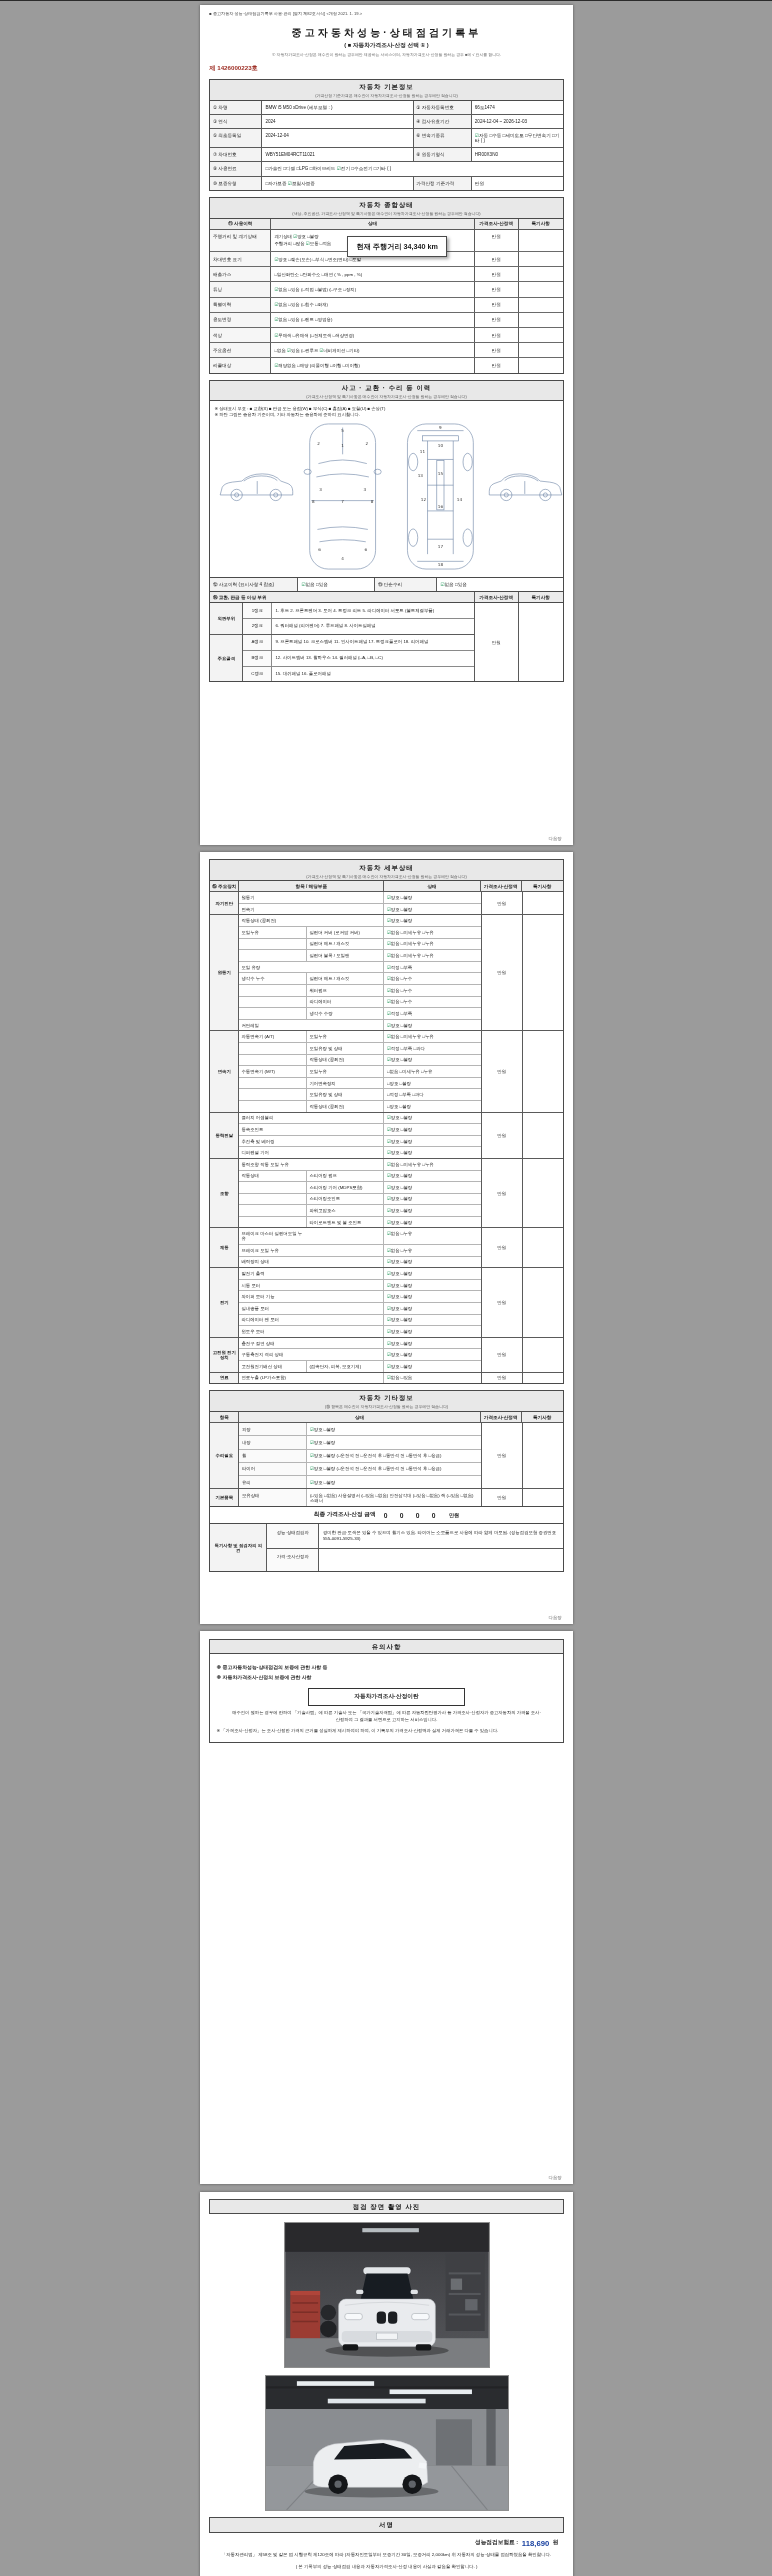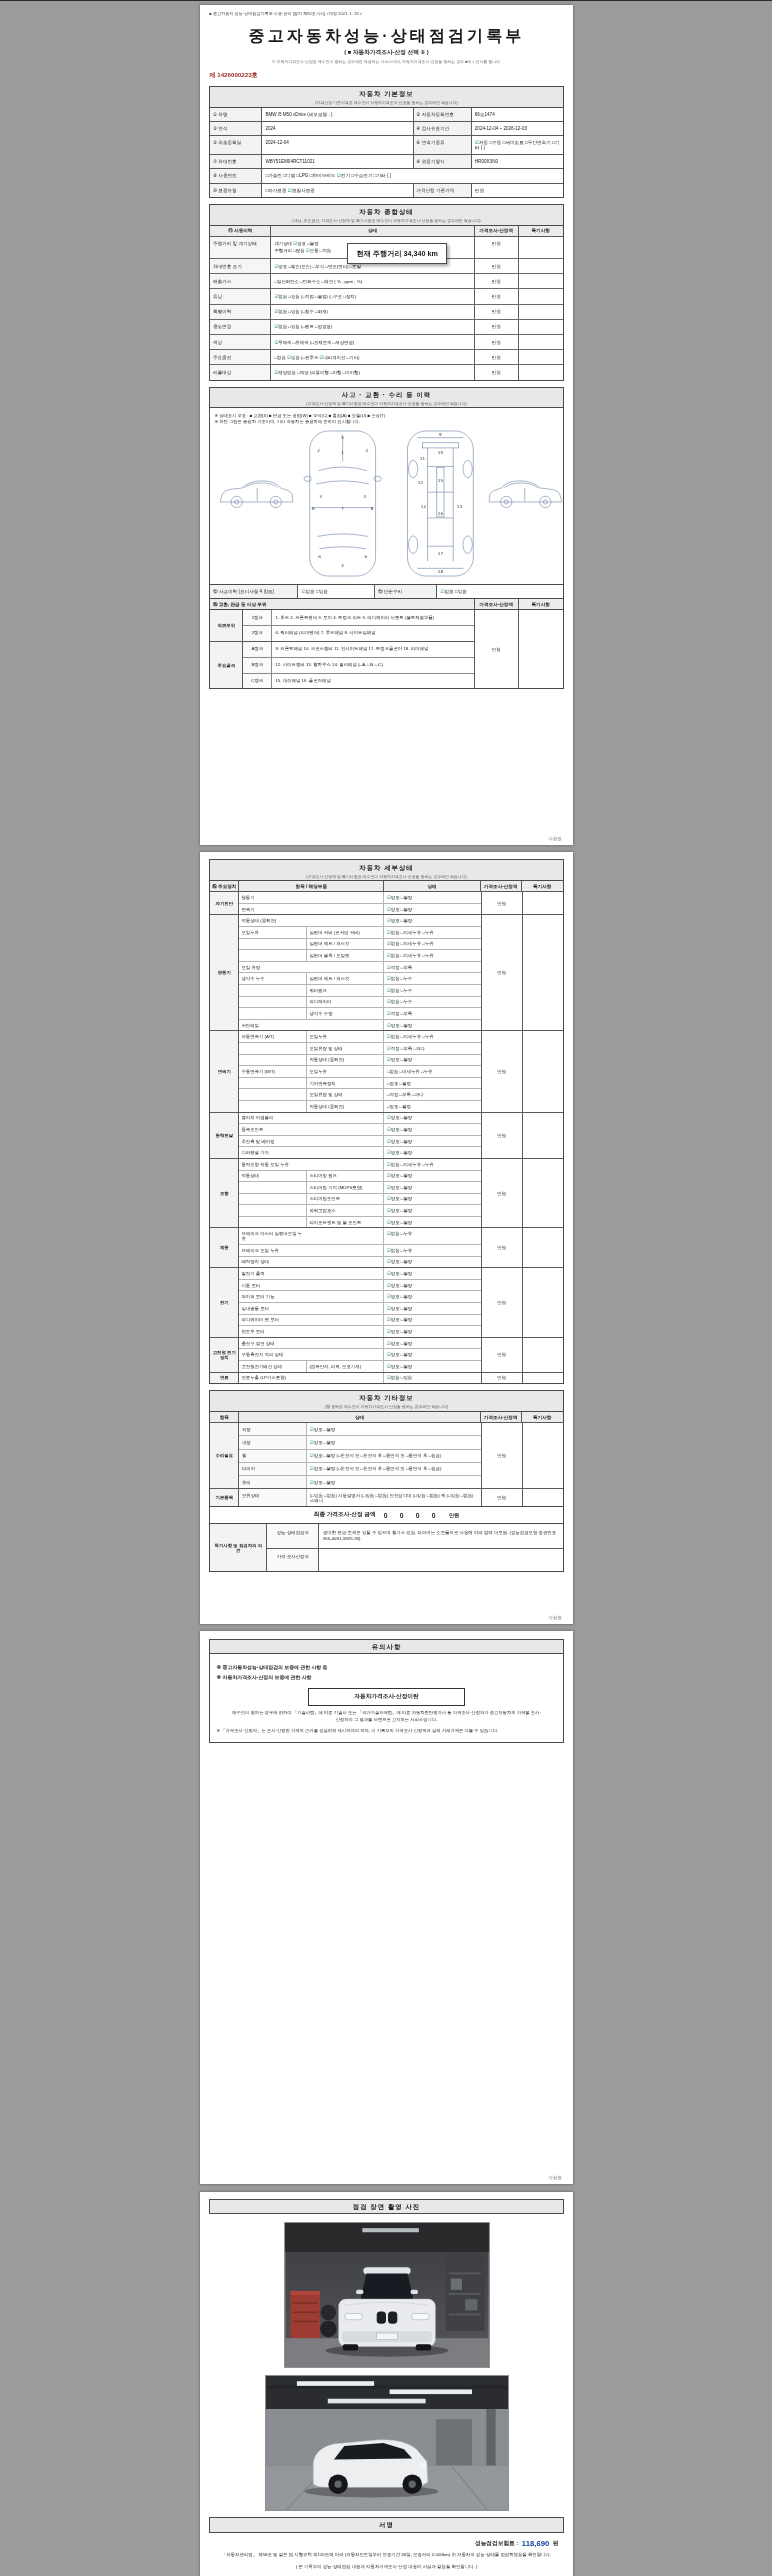--- a/index.html
+++ b/index.html
@@ -8,21 +8,21 @@
     font-family:"Liberation Sans","DejaVu Sans",sans-serif;color:#1a1a1a;
     border-top:1px solid #2b2b2b;box-sizing:border-box;
   }
   .canvas{width:773px;min-height:2576px;padding-top:4.1px;box-sizing:border-box;}
   .page{
     width:373px;margin:0 auto 7.2px;background:#fff;position:relative;
     box-shadow:0 0 2.6px rgba(0,0,0,.45);padding:6.2px 9.3px 10.3px;box-sizing:border-box;
   }
   .page1{min-height:840px;} .page2{min-height:772px;} .page3{min-height:553px;} .page4{min-height:372px;}
   .form-note{font-size:4.1px;color:#444;}
-  .title{text-align:center;font-size:16px;font-weight:bold;letter-spacing:3.1px;margin-top:9.3px;}
+  .title{text-align:center;font-size:10px;font-weight:bold;letter-spacing:3.1px;margin-top:9.3px;}
   .title-sub{text-align:center;font-size:5.7px;font-weight:bold;margin-top:2.6px;}
   .title-note{text-align:center;font-size:3.9px;color:#666;margin-top:1.5px;}
   .doc-no{font-size:6.2px;font-weight:bold;color:#9c2b21;margin:7.2px 0 2.1px;}
   .secbar{border:0.5px solid #4a4a4a;background:#e8e8e8;text-align:center;padding:2.1px 0 1.5px;margin-top:6.2px;}
   .sec-title{font-weight:bold;font-size:6.4px;letter-spacing:1px;}
   .sec-sub{display:block;font-size:3.9px;color:#555;margin-top:1px;font-weight:normal;}
   .tbl{border:0.5px solid #4a4a4a;border-top:none;font-size:4.6px;}
   
   .brow{display:flex;}
   .brow + .brow{border-top:0.5px solid #5a5a5a;}
@@ -116,21 +116,21 @@
   .rm-text{flex:1;padding:5.2px 3.6px;min-height:11.3px;line-height:1.5;}
   
   .nbody{border:0.5px solid #4a4a4a;border-top:none;padding:5.2px 6.2px 8.2px;}
   .n-sec{font-weight:bold;font-size:4.9px;margin:4.1px 0 2.1px;}
   .nline{font-size:4.3px;line-height:1.55;white-space:pre-wrap;margin-bottom:1.3px;color:#1c1c1c;}
   .nbox{width:155px;margin:8.2px auto 4.1px;border:0.8px solid #333;text-align:center;font-weight:bold;font-size:5.7px;padding:4.1px 0;}
   .nboxtext{font-size:4.3px;text-align:center;width:92%;margin:0 auto 4.1px;line-height:1.55;}
   .nfoot{font-size:4.3px;margin-top:4.1px;line-height:1.55;}
   
   .photo{display:block;margin:7.2px auto 6.2px;border:0.5px solid #8f8f8f;}
-  .fee{display:flex;justify-content:flex-end;align-items:flex-end;gap:3.6px;margin-top:6.2px;padding-right:5.2px;}
+  .fee{display:flex;justify-content:flex-end;align-items:flex-start;gap:3.6px;margin-top:6.2px;padding-right:5.2px;}
   .fee-label{font-size:5.7px;font-weight:bold;}
   .fee-value{font-size:7.7px;font-weight:bold;color:#1840a0;}
   .fee-unit{font-size:5.7px;font-weight:bold;}
   .legal{text-align:center;font-size:4.4px;margin-top:4.6px;color:#222;line-height:1.5;}
   .pager{position:absolute;right:11.3px;bottom:4.6px;font-size:4.4px;color:#666;}
   .ck{color:#0b8a47;font-weight:bold;}
 </style>
 </head>
 <body>
 

